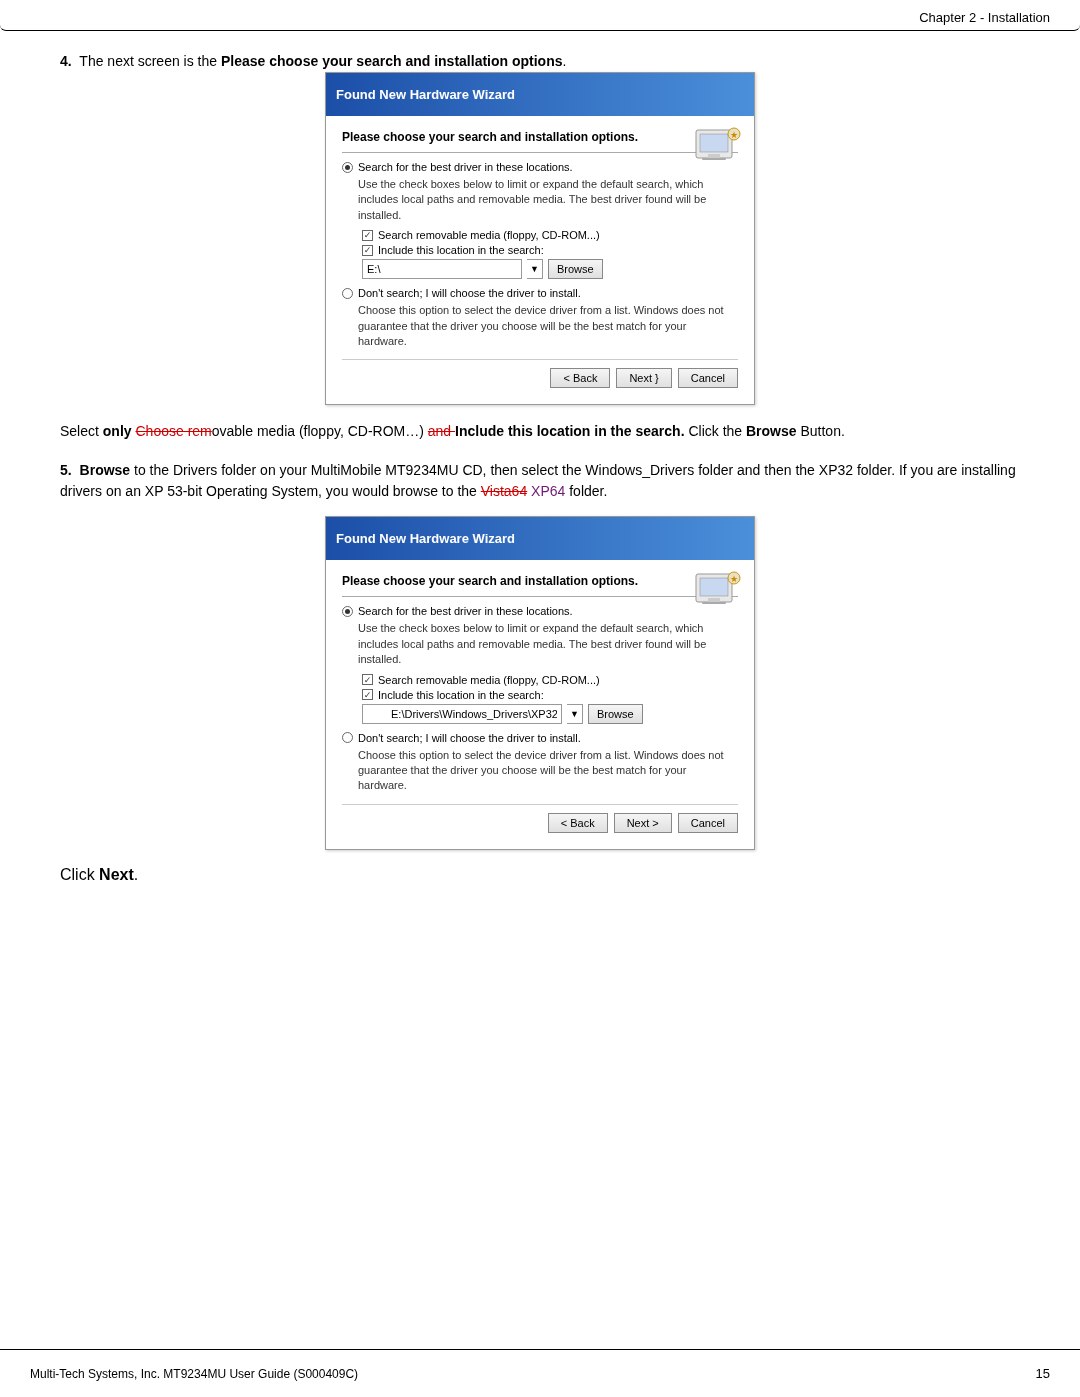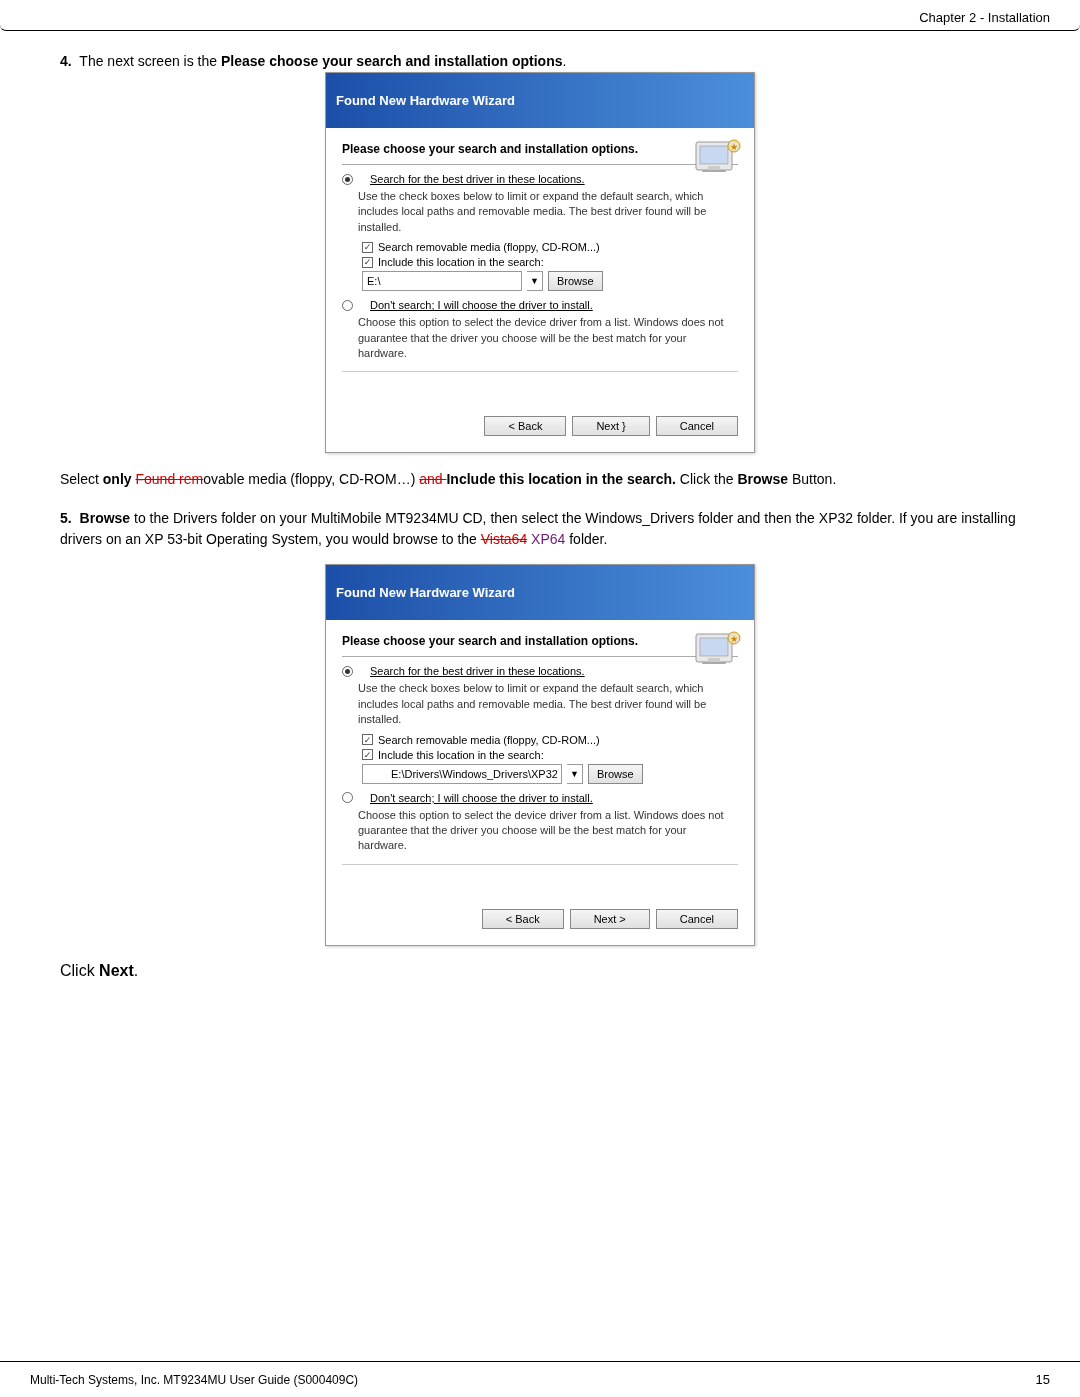--- a/index.html
+++ b/index.html
@@ -23,21 +23,21 @@
     }
 
     .page-footer {
       position: absolute;
       bottom: 0;
       left: 0;
       right: 0;
       display: flex;
       justify-content: space-between;
       align-items: center;
-      padding: 10px 30px;
+      padding: 16px 30px;
       border-top: 1px solid #000;
       font-size: 12px;
     }
 
     .page-content {
       padding: 20px 60px 60px 60px;
     }
 
     .step-item {
       margin-bottom: 18px;
@@ -56,21 +56,21 @@
     .wizard-box {
       border: 1px solid #999;
       width: 430px;
       margin: 0 auto 16px auto;
       background: #fff;
       box-shadow: 1px 1px 3px rgba(0,0,0,0.2);
     }
 
     .wizard-title-bar {
       background: linear-gradient(to right, #1c4fa8, #4b8fda);
-      padding: 20px 10px;
+      padding: 14px 10px;
       display: flex;
       align-items: center;
     }
 
     .wizard-title-bar span {
       color: #fff;
       font-weight: bold;
       font-size: 13px;
       font-family: 'Segoe UI', Arial, sans-serif;
     }
@@ -106,24 +106,23 @@
       margin: 8px 0;
     }
 
     .wizard-section {
       margin-bottom: 8px;
     }
 
     .radio-row {
       display: flex;
       align-items: center;
-      gap: 17px;
+      gap: 5px;
       font-size: 11px;
       margin-bottom: 4px;
-      text-decoration: underline;
     }
 
     .radio-desc {
       font-size: 11px;
       color: #333;
       margin-left: 16px;
       margin-bottom: 6px;
       line-height: 1.4;
     }
 
@@ -180,24 +179,23 @@
       gap: 6px;
       padding: 8px 0 4px 0;
       border-top: 1px solid #ccc;
       margin-top: 10px;
     }
 
     .wizard-btn {
       border: 1px solid #888;
       background: linear-gradient(to bottom, #f5f5f5, #e0e0e0);
       font-size: 11px;
-      padding: 3px 23px;
+      padding: 3px 12px;
       cursor: pointer;
       min-width: 55px;
-      margin-top: 36px;
     }
 
     .select-text {
       font-size: 14px;
       line-height: 1.5;
       margin-bottom: 14px;
     }
 
     .bold { font-weight: bold; }
     .highlight-red { color: #cc0000; text-decoration: line-through; }
@@ -322,21 +320,21 @@
 
         <div class="wizard-footer">
           <button class="wizard-btn">&lt; Back</button>
           <button class="wizard-btn">Next }</button>
           <button class="wizard-btn">Cancel</button>
         </div>
       </div>
     </div>
 
     <p class="select-text">
-      Select <span class="bold">only</span> <span class="highlight-red">Found rem</span><span>ovable media (floppy, CD-ROM…)</span> <span class="highlight-red">and </span><span class="bold">Include this location in the search.</span>  Click the <span class="bold">Browse</span> Button.
+      Select <span class="bold">only</span> <span class="highlight-red">Choose rem</span><span>ovable media (floppy, CD-ROM…)</span> <span class="highlight-red">and </span><span class="bold">Include this location in the search.</span>  Click the <span class="bold">Browse</span> Button.
     </p>
   </div>
 
   <div class="step-item">
     <p class="step5-text">
       <span class="step-number">5.</span>
       <span class="bold">Browse</span><span> to the Drivers folder on your MultiMobile MT9234MU CD, then select the Windows_Drivers folder and then the XP32 folder. If you are installing drivers on an XP 53-bit Operating System, you would browse to the </span><span class="highlight-red">Vista64</span><span class="highlight-red-normal"> XP64</span><span> folder.</span>
     </p>
 
     <div class="wizard-box">

